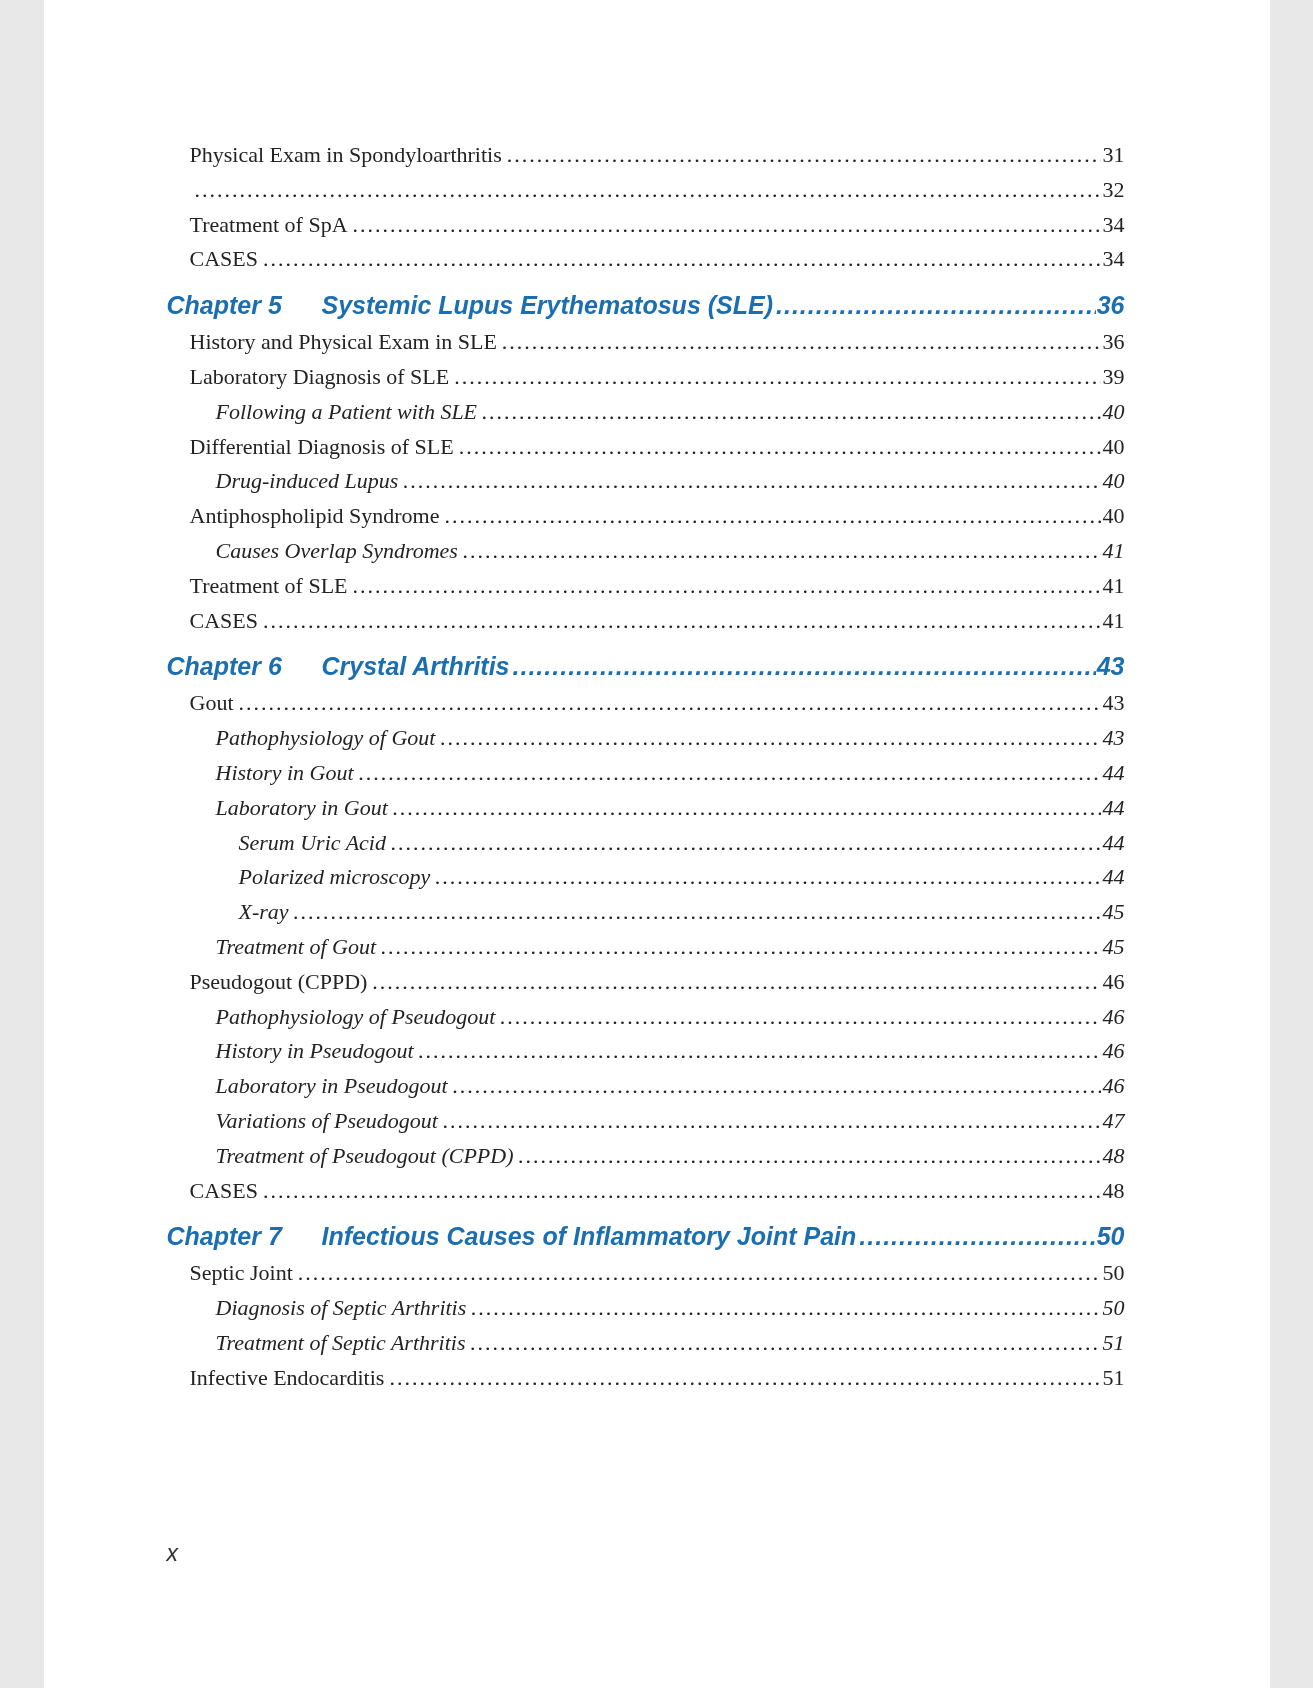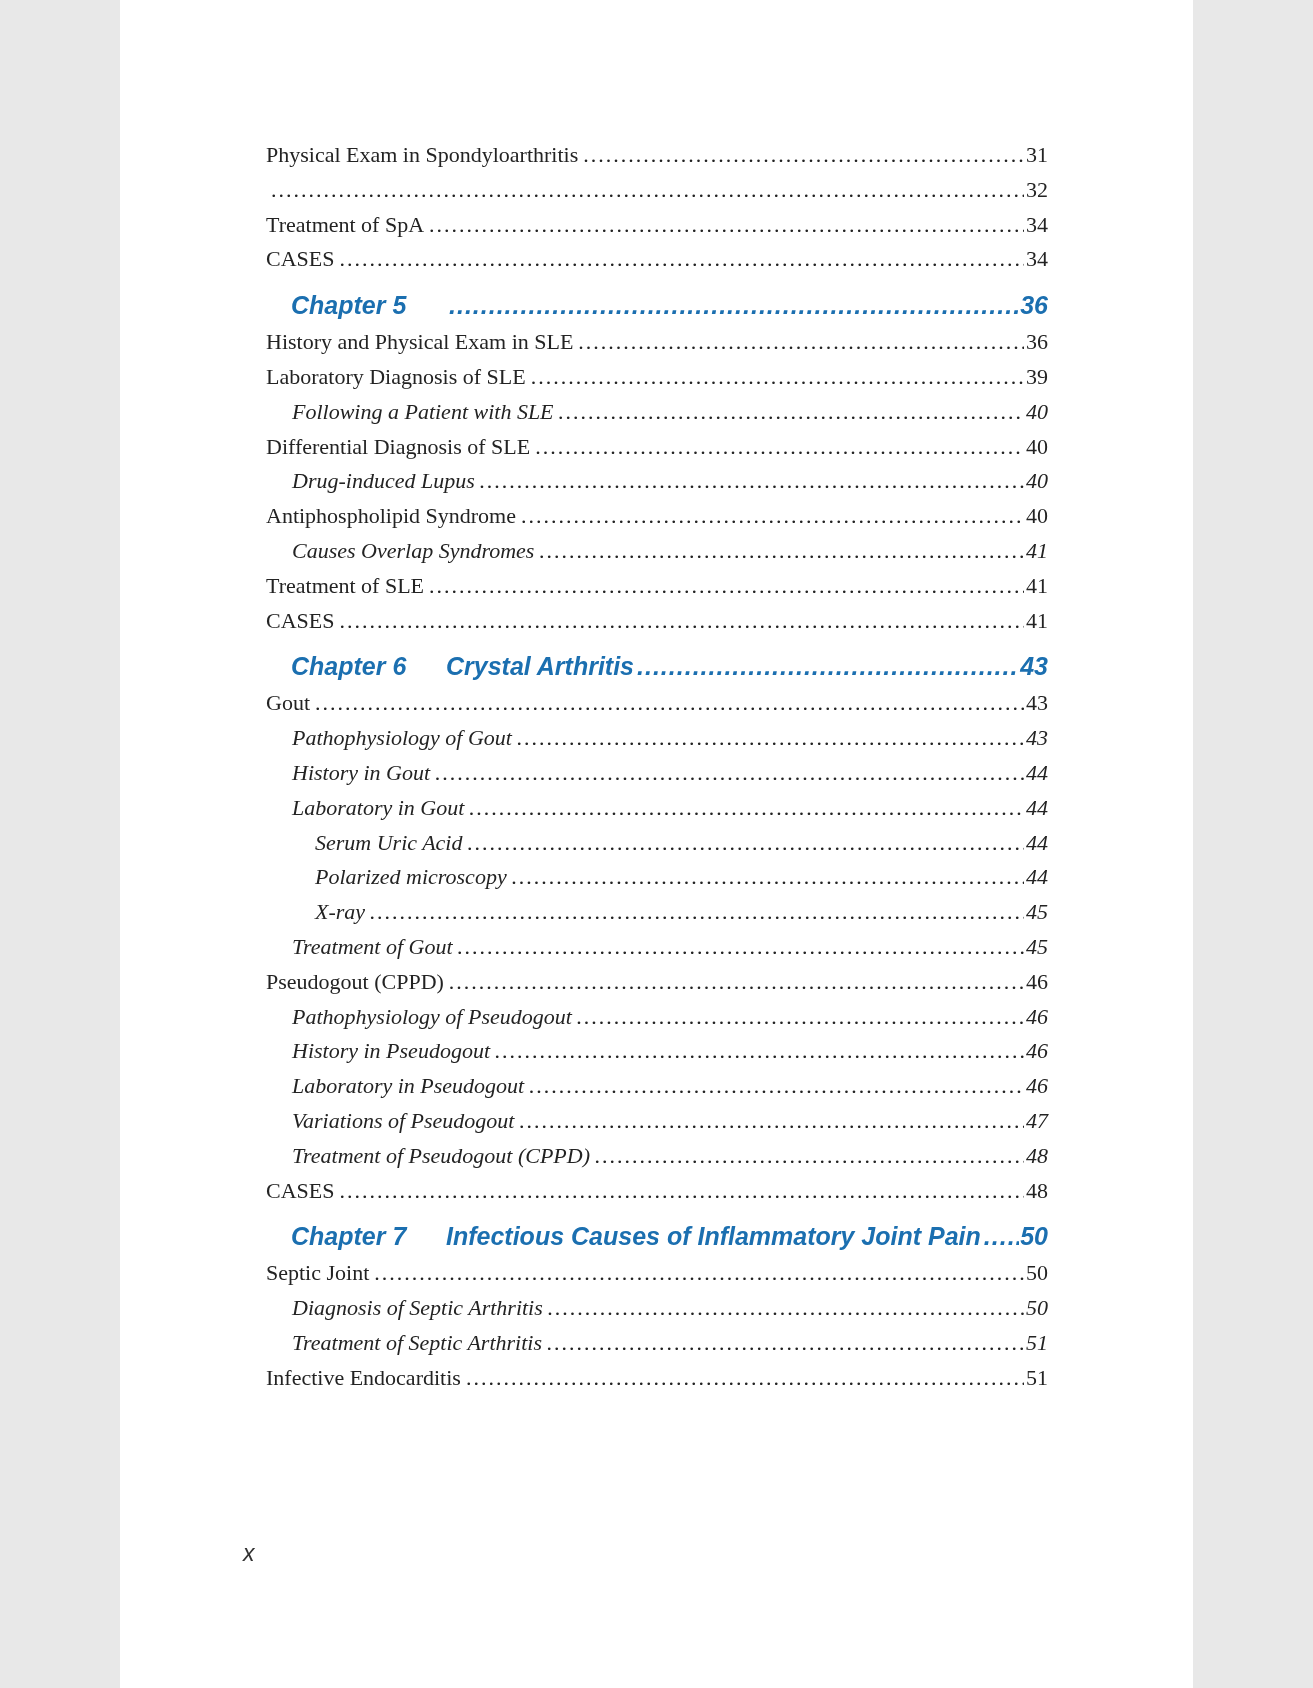--- a/index.html
+++ b/index.html
@@ -1,18 +1,18 @@
 <!DOCTYPE html>
 <html><head>
 <meta charset="utf-8">
 <style>
   html,body { margin:0; padding:0; background:#e8e8e8; }
   .page {
     position: relative;
-    width: 1073px;
+    width: 1226px;
     height: 1688px;
     margin: 0 auto;
     background: #ffffff;
     box-sizing: border-box;
     padding: 138px 145px 0 123px;
     font-family: "Liberation Serif", serif;
     color: #232323;
     overflow: hidden;
   }
   .row {
@@ -40,21 +40,20 @@
   .l2 { padding-left: 72px; font-style: italic; }
   .chapter {
     font-family: "Liberation Sans", sans-serif;
     font-weight: bold;
     font-style: italic;
     font-size: 25px;
     line-height: 40px;
     color: #1b6fb0;
     margin-top: 8px;
     padding-left: 0;
-    margin-left: 48px;
   }
   .chapter .ch-label { flex: 0 0 155px; }
   .chapter .dots { margin: 0 1px 0 3px; }
   .chapter .dots::after { letter-spacing: 1px; }
   .footer-pagenum {
     position: absolute;
     left: 123px;
     top: 1540px;
     font-family: "Liberation Sans", sans-serif;
     font-style: italic;
@@ -82,20 +81,21 @@
       <span class="pg">34</span>
   </div>
   <div class="row l0">
     <span class="title">CASES</span>
       <span class="dots"></span>
       <span class="pg">34</span>
   </div>
 
   <div class="row chapter">
     <span class="ch-label">Chapter 5</span>
+      <span class="title">Systemic Lupus Erythematosus (SLE)</span>
       <span class="dots"></span>
       <span class="pg">36</span>
   </div>
   <div class="row l0">
     <span class="title">History and Physical Exam in SLE</span>
       <span class="dots"></span>
       <span class="pg">36</span>
   </div>
   <div class="row l0">
     <span class="title">Laboratory Diagnosis of SLE</span>

